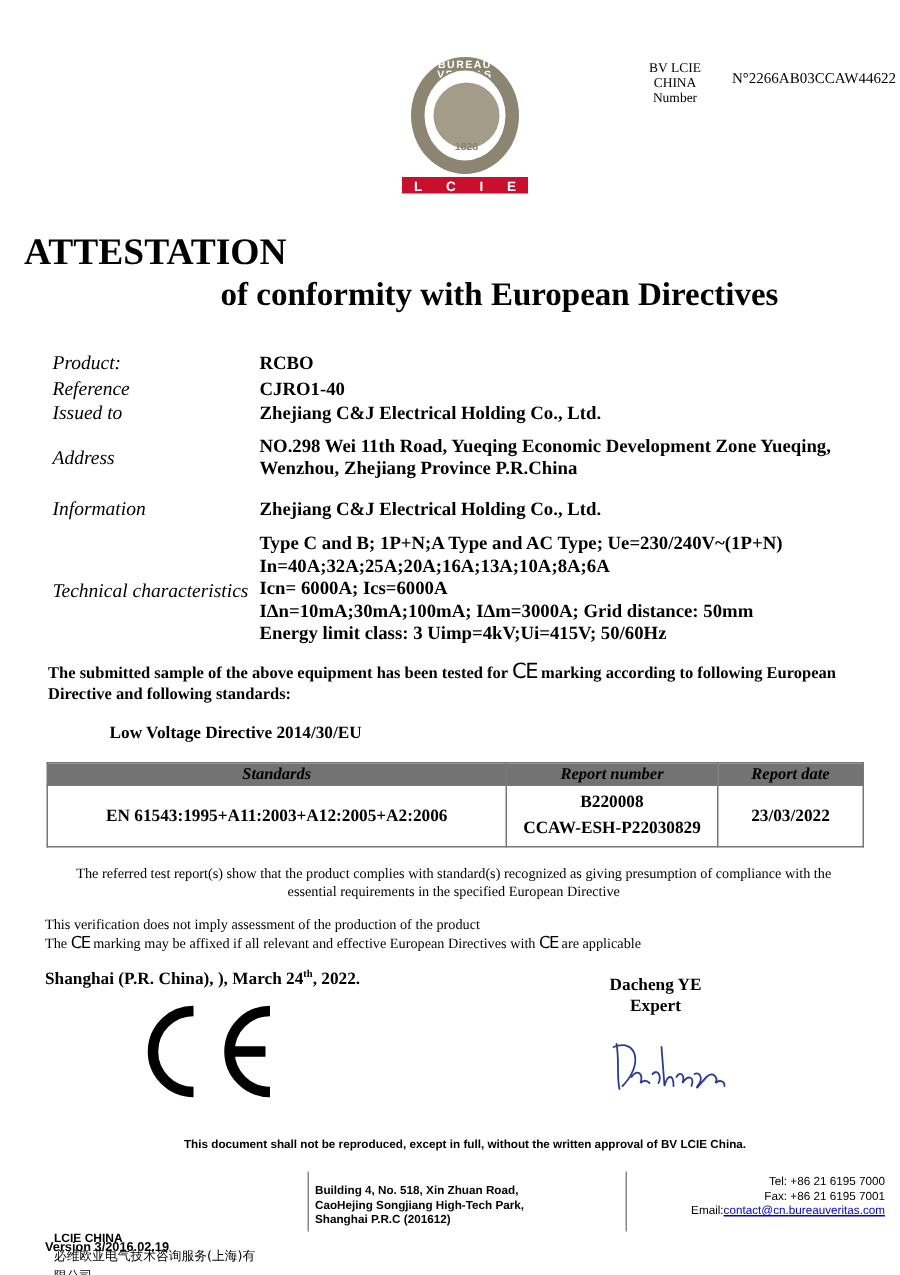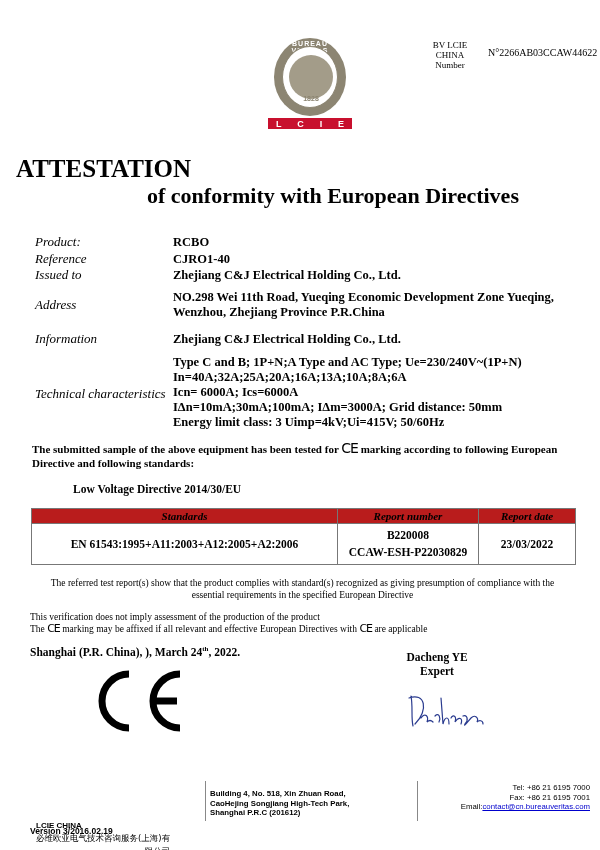--- a/index.html
+++ b/index.html
@@ -23,40 +23,40 @@
     .title2 { left:0; top:183px; width:600px; text-align:center; font-size:22px; font-weight:bold;padding-left:33px; }
 
     .lbl { left:35px; font-size:13px; font-style:italic; }
     .val { left:173px; font-size:12.5px; font-weight:bold; line-height:15px; }
 
     .submitted { left:32px; top:441px; width:560px; font-size:11px; font-weight:bold; line-height:14px; }
     .ce-inline { font-family:"DejaVu Sans", sans-serif; font-weight:normal; font-size:14px; letter-spacing:-1px; }
     .directive { left:73px; top:483px; font-size:11.5px; font-weight:bold; }
 
     table.std { position:absolute; left:31px; top:508px; width:545px; border-collapse:collapse; font-size:11.5px; }
-    table.std th { background:#b91c1c; font-style:italic; font-weight:bold; border:1px solid #777; height:14px; padding:0; font-size:11px; }
+    table.std th { background:#737373; font-style:italic; font-weight:bold; border:1px solid #777; height:14px; padding:0; font-size:11px; }
     table.std td { border:1px solid #777; text-align:center; font-weight:bold; height:40px; padding:0; line-height:17px; }
 
     .note1 { left:30px; top:577px; width:545px; text-align:center; font-size:9.5px; line-height:12px; }
     .note2 { left:30px; top:611px; width:545px; text-align:left; font-size:9.5px; line-height:12px; }
     .ce-small { font-family:"DejaVu Sans", sans-serif; font-size:11px; letter-spacing:-1px; }
 
     .date-line { left:30px; top:645px; font-size:11.5px; font-weight:bold; }
     .date-line sup { font-size:7px; }
 
     .ce-big { left:87px; top:668px; width:100px; height:66px; }
 
     .signer { left:372px; top:650px; width:130px; text-align:center; font-size:11.5px; font-weight:bold; line-height:14px; }
     .signature { left:405px; top:690px; width:80px; height:40px; }
 
     .disclaimer { left:25px; top:758px; width:570px; text-align:center; font-family:"Liberation Sans", sans-serif; font-size:7.8px; font-weight:bold; line-height:10px; }
 
     .foot-left { left:36px; top:783px; font-family:"Liberation Sans", sans-serif; font-size:8px; line-height:13px; }
     .foot-left .name { font-weight:bold;margin-top:36px; }
-    .foot-left .cn { font-family:"DejaVu Sans", sans-serif; font-size:8.5px;text-align:right; }
+    .foot-left .cn { font-family:"DejaVu Sans", sans-serif; font-size:8.5px; }
     .divider { width:1px; background:#888; top:781px; height:40px; }
     .foot-mid { left:210px; top:789px; width:200px; text-align:left; font-family:"Liberation Sans", sans-serif; font-size:7.8px; font-weight:bold; line-height:9.5px; }
     .foot-right { left:440px; top:783px; width:150px; text-align:right; font-family:"Liberation Sans", sans-serif; font-size:7.8px; line-height:9.5px; }
     .foot-right a { color:#0000cc; text-decoration:underline; }
     .version { left:30px; top:826px; font-family:"Liberation Sans", sans-serif; font-size:8.5px; font-weight:bold; }
   </style>
 </head>
 <body>
 
 <div class="abs logo">
@@ -165,20 +165,21 @@
 
 <div class="abs signer">
   <div>Dacheng YE</div>
   <div>Expert</div>
 </div>
 <svg class="abs signature" viewBox="0 0 80 40">
   <path d="M6 6 C 8 16, 6 28, 8 36 M4 8 C 20 2, 24 20, 10 34 M16 28 c 4 -6, 8 -2, 6 4 c 2 -2, 4 -2, 6 0 M30 26 c 4 -4, 6 2, 4 6 M36 8 L 38 34 c 2 -8, 6 -8, 6 0 M46 28 c 2 -4, 6 -2, 4 4 c 4 -6, 8 -4, 6 2 M58 26 c 4 -2, 6 4, 2 8 c -2 4, 4 -4, 6 -6 c 4 -4, 8 0, 6 4 c 2 -2, 6 -2, 6 2" fill="none" stroke="#2a3b8f" stroke-width="1.2" stroke-linecap="round"></path>
 </svg>
 
 <div class="abs disclaimer">
+  <div>This document shall not be reproduced, except in full, without the written approval of BV LCIE China.</div>
 </div>
 
 <div class="abs foot-left">
   <div class="name">LCIE CHINA</div>
   <div class="cn">必维欧亚电气技术咨询服务(上海)有</div>
   <div class="cn">限公司</div>
 </div>
 <div class="abs divider" style="left:205px"></div>
 <div class="abs foot-mid">
   <div>Building 4, No. 518, Xin Zhuan Road,</div>

